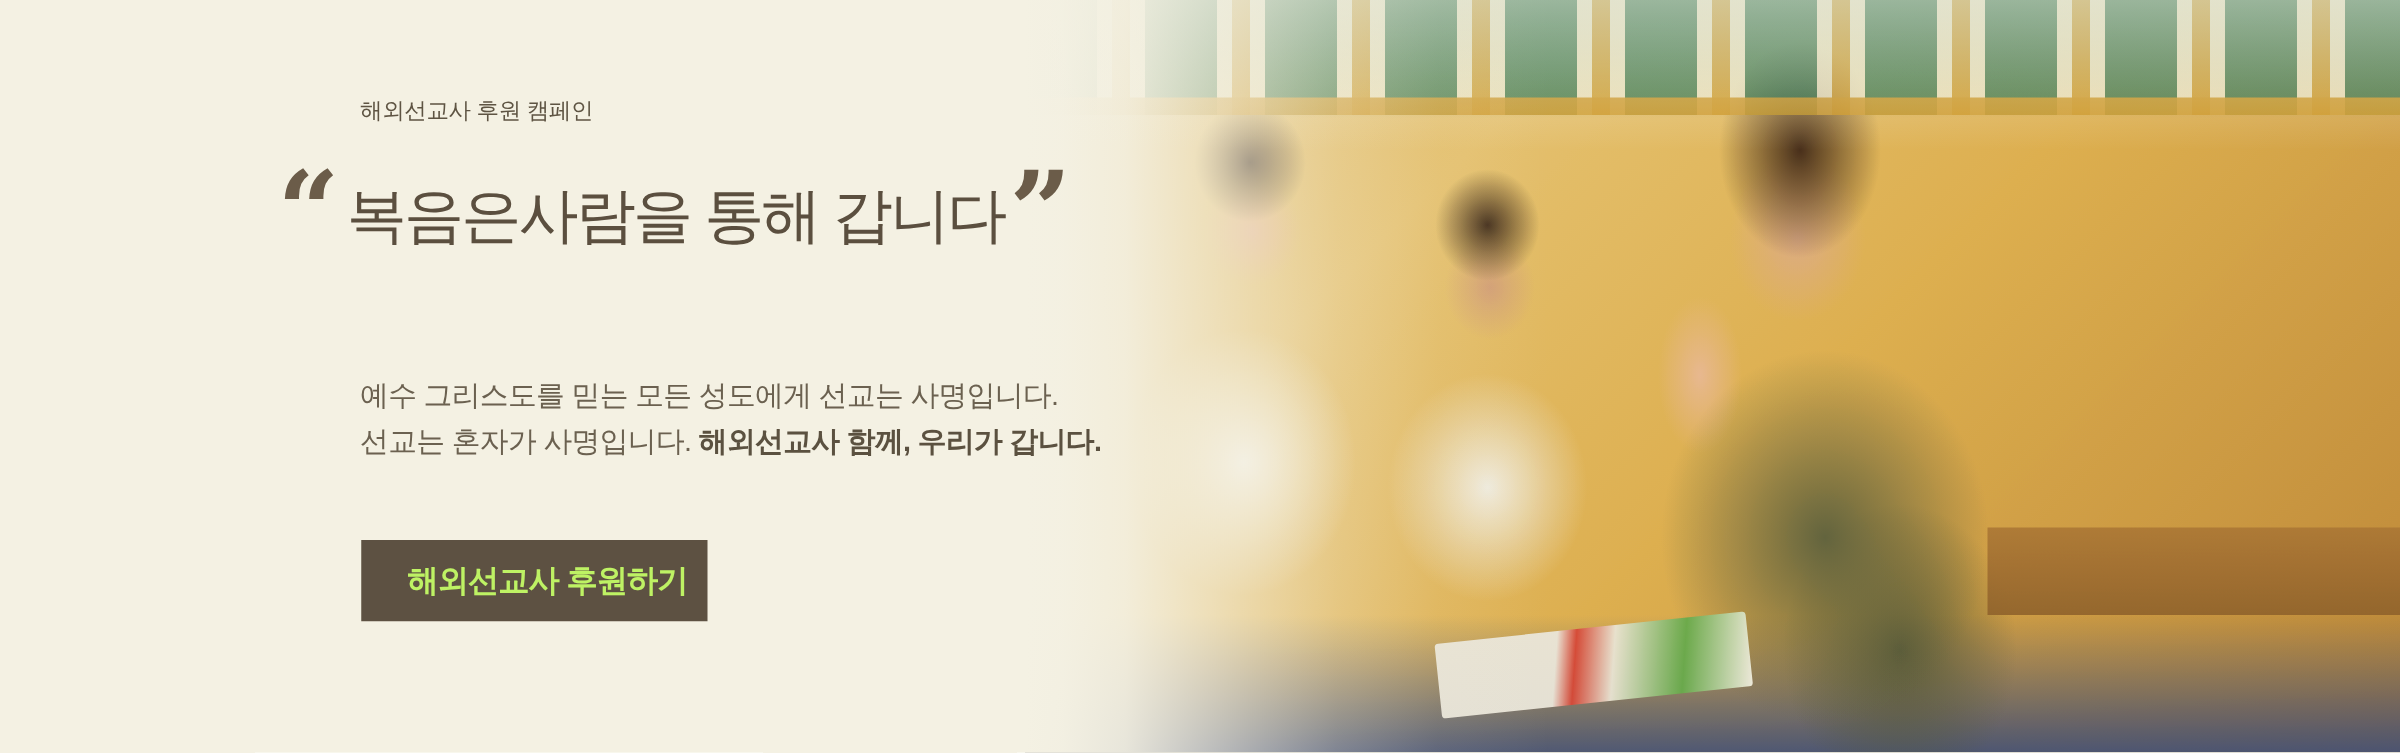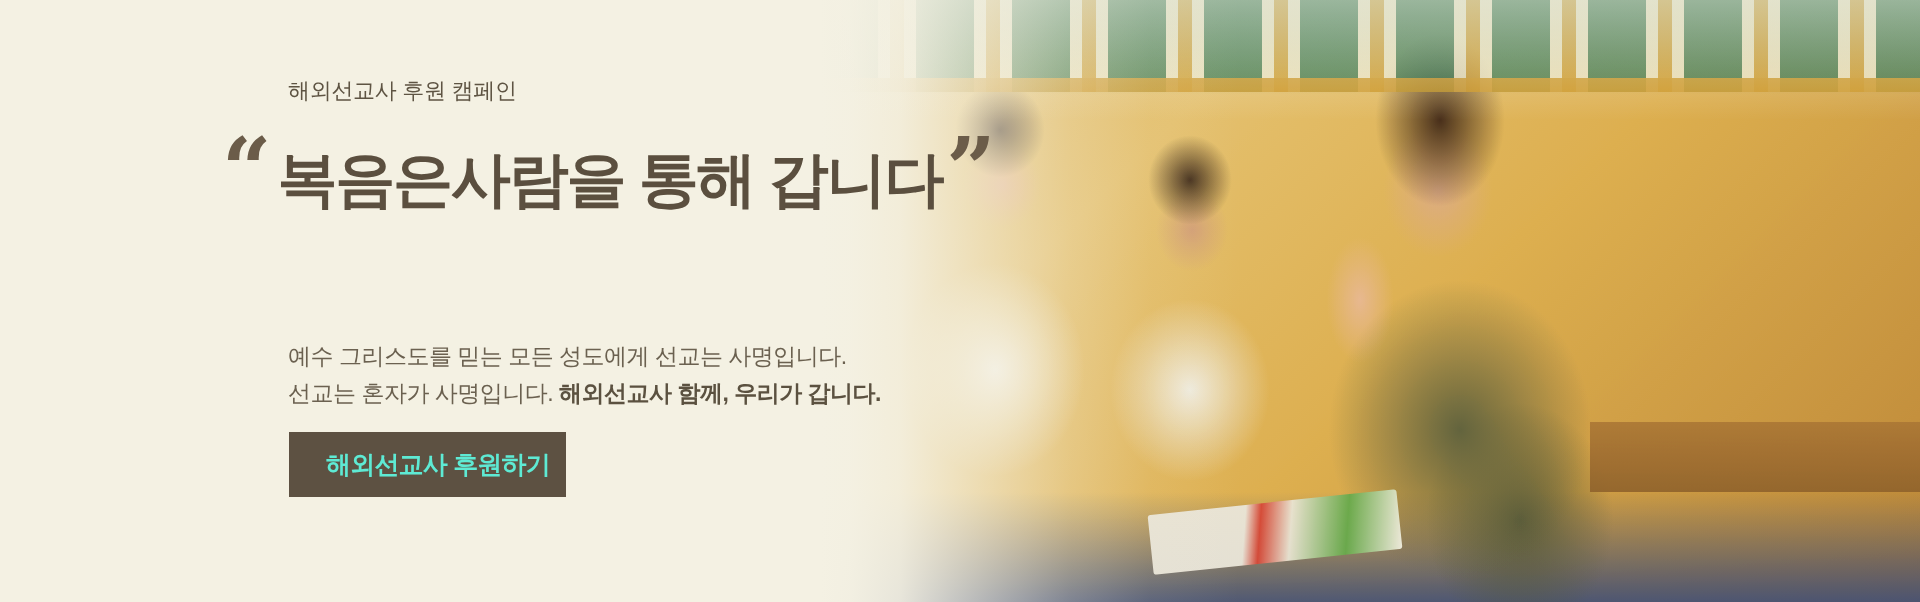--- a/index.html
+++ b/index.html
@@ -100,21 +100,21 @@
   
   #content {
     position:absolute;
     left:0; top:0;
     width:1000px; height:602px;
     z-index:5;
   }
   #eyebrow {
     position:absolute;
     left:288px; top:76px;
-    font-size:22px;
+    font-size:18px;
     font-weight:500;
     letter-spacing:-0.3px;
     color:#5e5443;
     white-space:nowrap;
   }
   #headline {
     position:absolute;
     left:222px; top:128px;
     display:flex;
     align-items:flex-start;
@@ -126,44 +126,43 @@
     font-weight:700;
     color:#6b5c49;
     font-family:"DejaVu Serif", serif;
   }
   #headline .quote-open { margin-right:6px; }
   #headline .quote-close { margin-left:4px; }
   #headline .quote-open, #headline .quote-close {
     transform:translateY(6px);
   }
   #headline .text {
-    font-size:60px;
-    font-weight:700;
+    font-size:48px;
+    font-weight:400;
     letter-spacing:-2.2px;
     color:#5b4f3f;
     line-height:1;
     transform:translateY(22px);
   }
   #body-copy {
     position:absolute;
     left:288px; top:298px;
     font-size:23px;
     line-height:1.62;
     letter-spacing:-0.5px;
     color:#6b6150;
     white-space:nowrap;
-    margin-top:40px;
   }
   #body-copy .strong { font-weight:800; color:#5b5140; }
   #cta {
     position:absolute;
     left:289px; top:432px;
     width:277px; height:65px;
     background:#5d5142;
-    color:#5eead4;
+    color:#bef264;
     font-size:25px;
     font-weight:700;
     letter-spacing:-0.8px;
     display:flex;
     align-items:center;
     justify-content:center;
     border:none;
     cursor:pointer;
     font-family:"Liberation Sans", sans-serif;
     padding-left:21px;

